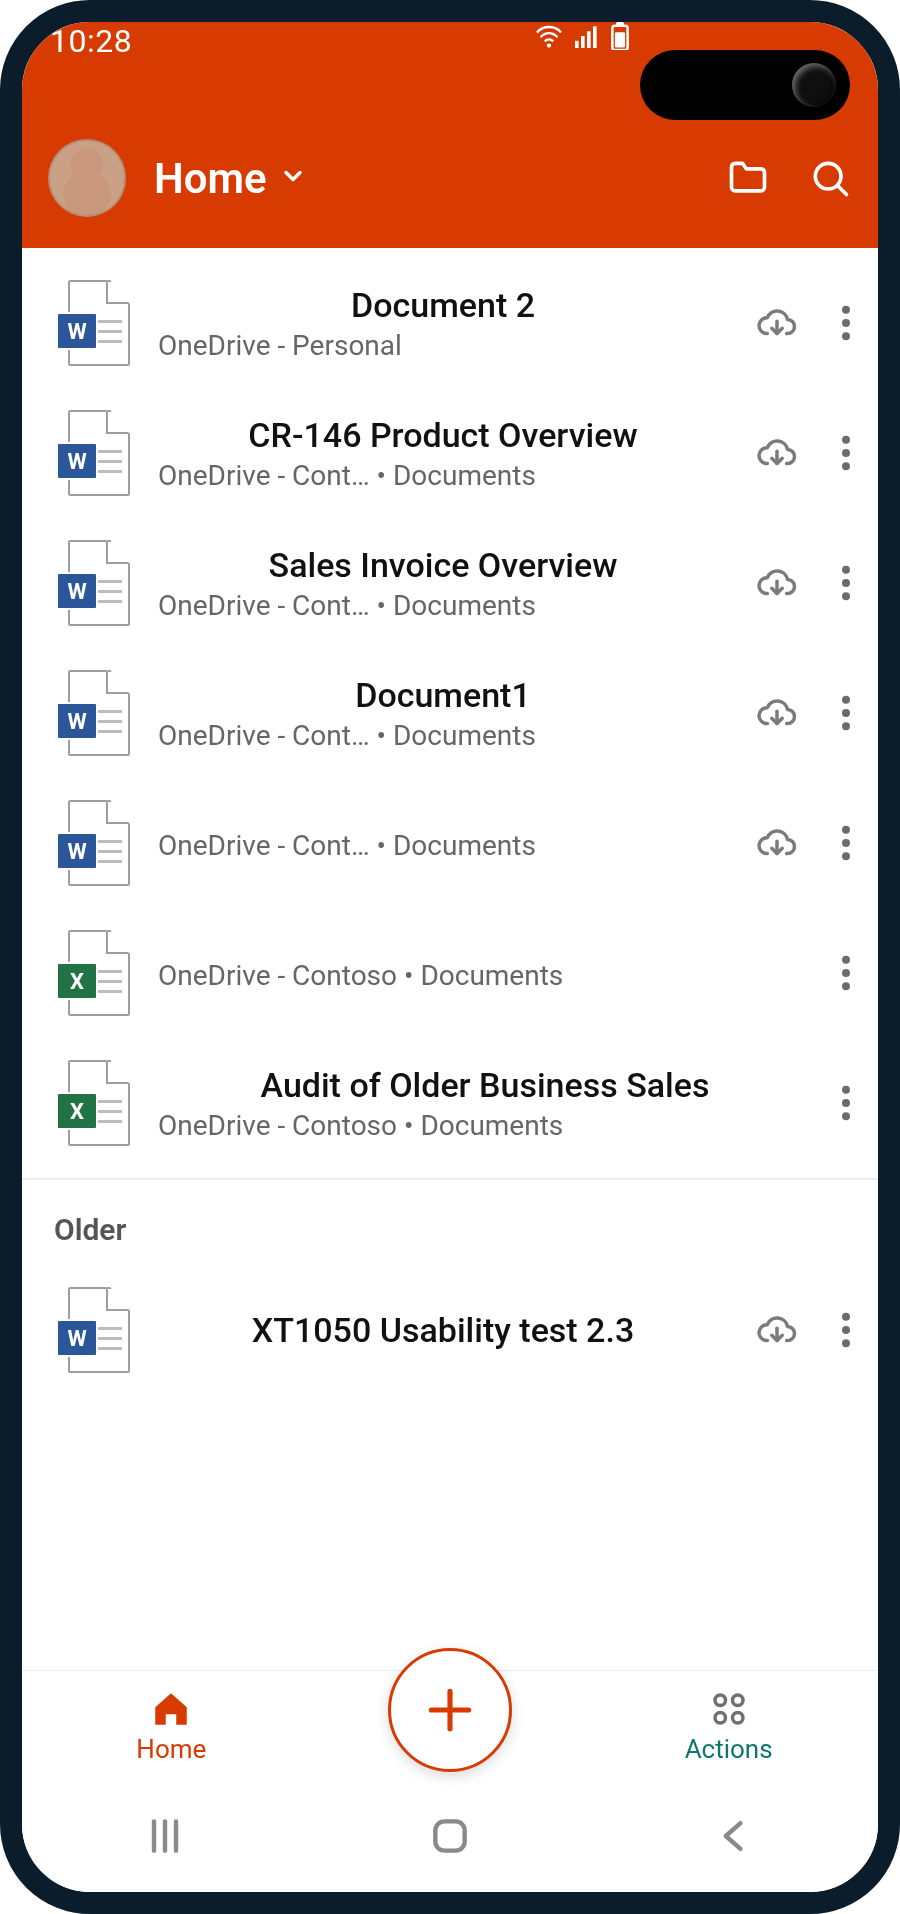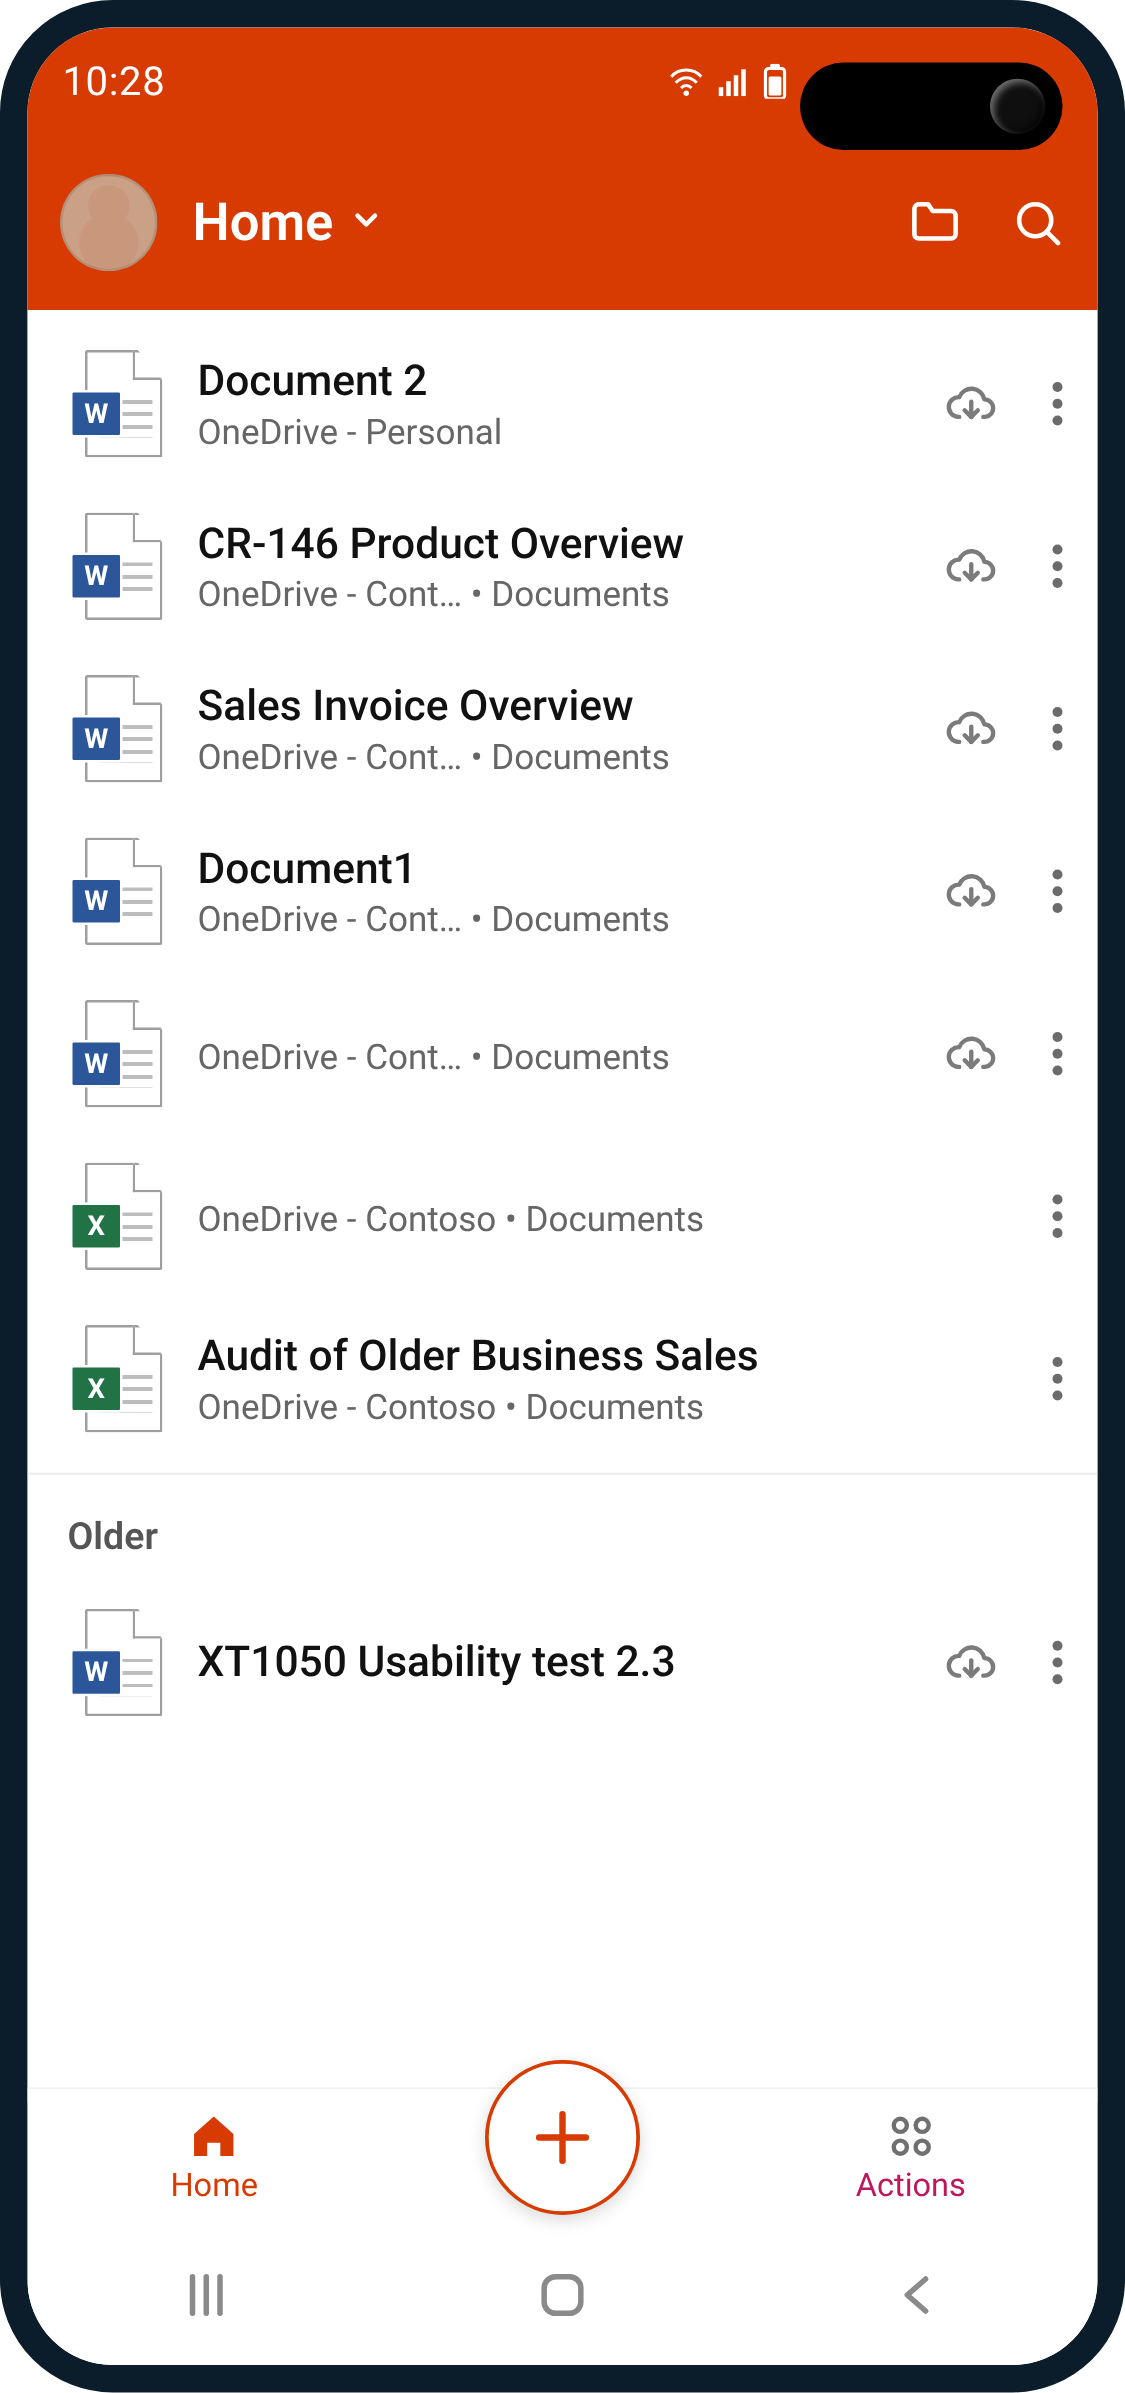--- a/index.html
+++ b/index.html
@@ -23,21 +23,21 @@
     display: flex; align-items: center; justify-content: flex-end; padding-right: 14px;
   }
   .camera-lens {
     width: 44px; height: 44px; border-radius: 50%; background:#0f0f0f;
     box-shadow: 0 0 0 4px #000, inset 3px 3px 6px rgba(255,255,255,.4), inset -3px -3px 6px rgba(0,0,0,.6);
   }
 
   
   .status-bar {
     height: 86px; background: #d83b01;
-    display: flex; align-items: center; justify-content: space-between;
+    display: flex; align-items: flex-start; justify-content: space-between;
     padding: 0 28px; color: #fff;
   }
   .status-time { font-size: 32px; font-weight: 400; letter-spacing: .5px; }
   .status-icons { display: flex; align-items: center; gap: 10px; padding-right: 220px; }
   .sicon svg { display: block; }
 
   
   .app-header {
     height: 140px; background: #d83b01;
     display: flex; align-items: center; padding: 0 26px; gap: 28px;
@@ -86,39 +86,39 @@
   .app-badge {
     position: absolute; left: 0; top: 32px; width: 42px; height: 38px;
     border: 2px solid #fff; border-radius: 3px;
     display: flex; align-items: center; justify-content: center;
     color: #fff; font-weight: 700; font-size: 22px;
   }
   .app-badge.word { background:#2b579a; }
   .app-badge.excel { background:#217346; }
 
   .file-text { flex: 1; min-width: 0; }
-  .file-title { font-size: 34px; font-weight: 500; color: #111; white-space: nowrap; overflow: hidden; text-overflow: ellipsis; }
+  .file-title { font-size: 34px; font-weight: 500; color: #111; white-space: nowrap; overflow: hidden; text-overflow: ellipsis; text-align: center; }
   .file-sub { font-size: 28px; color: #666; margin-top: 4px; white-space: nowrap; overflow: hidden; text-overflow: ellipsis; }
 
   .row-actions { display: flex; align-items: center; gap: 42px; }
   .cloud-dl { color:#797979; }
   .more-dots { color:#6b6b6b; }
   .cloud-dl svg, .more-dots svg { display:block; }
 
   .section-sep { height: 2px; background:#eee; margin: 10px 0 0; }
   .section-title { font-size: 30px; font-weight: 600; color:#555; padding: 32px 26px 8px 32px; }
 
   
   .bottom-nav {
     position: absolute; left: 0; right: 0; bottom: 112px; height: 110px;
     background: #fff; border-top: 1px solid #eee;
     display: flex; align-items: center; justify-content: space-around;
     z-index: 5;
   }
-  .nav-item { display: flex; flex-direction: column; align-items: center; gap: 4px; font-size: 26px; color:#be185d; width: 180px; }
+  .nav-item { display: flex; flex-direction: column; align-items: center; gap: 4px; font-size: 26px; color:#0f766e; width: 180px; }
   .nav-item.active { color:#d83b01; }
   .nav-item svg { display:block; }
   .fab {
     position: absolute; left: 50%; transform: translateX(-50%);
     bottom: 120px; width: 124px; height: 124px; border-radius: 50%;
     background:#fff; border: 3px solid #d83b01; color:#d83b01;
     display:flex; align-items:center; justify-content:center;
     box-shadow: 0 4px 14px rgba(0,0,0,.15);
     z-index: 10;
   }

